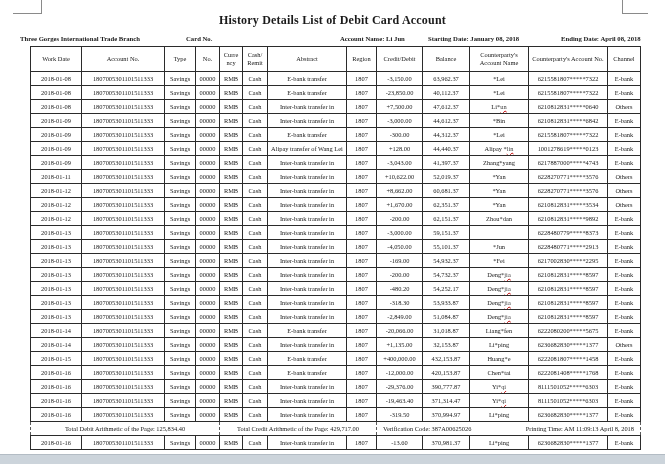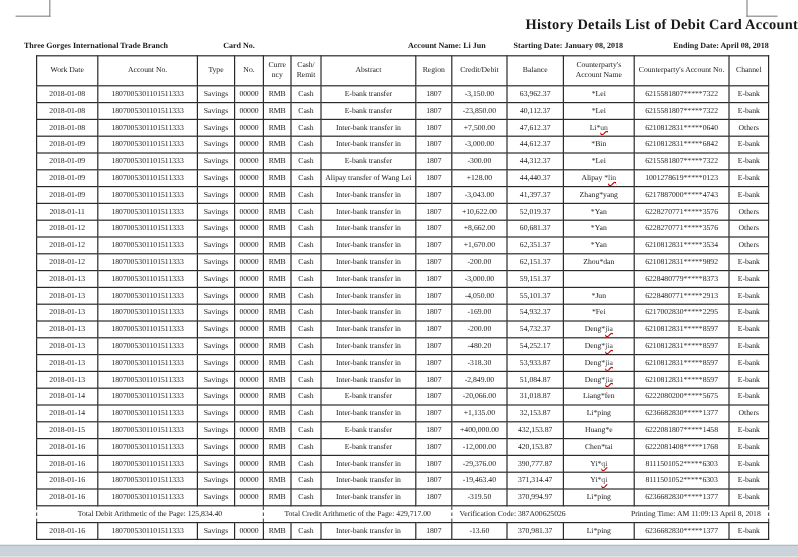--- a/index.html
+++ b/index.html
@@ -5,21 +5,21 @@
   html,body{margin:0;padding:0;}
   body{
     width:665px;height:464px;position:relative;overflow:hidden;
     background:#ffffff;color:#1a1a1a;
     font-family:"Liberation Serif", serif;
   }
   .crop-mark{position:absolute;top:0;height:13px;}
   .crop-left{left:13px;width:28px;border-right:1px solid #8a8a8a;border-bottom:1px solid #8a8a8a;}
   .crop-right{left:622px;width:25px;border-left:1px solid #8a8a8a;border-bottom:1px solid #8a8a8a;}
   .doc-title{
-    position:absolute;top:13px;left:0;width:100%;text-align:right;
+    position:absolute;top:13px;left:0;width:100%;text-align:center;
     font-size:12px;font-weight:bold;letter-spacing:.2px;
   }
   .meta{position:absolute;top:35px;font-size:6.7px;font-weight:bold;white-space:nowrap;}
   .meta-branch{left:20px;}
   .meta-card{left:186px;}
   .meta-account{left:340px;}
   .meta-start{left:428px;}
   .meta-end{left:561px;}
   table.stmt{
     position:absolute;left:30px;top:46px;width:610px;

